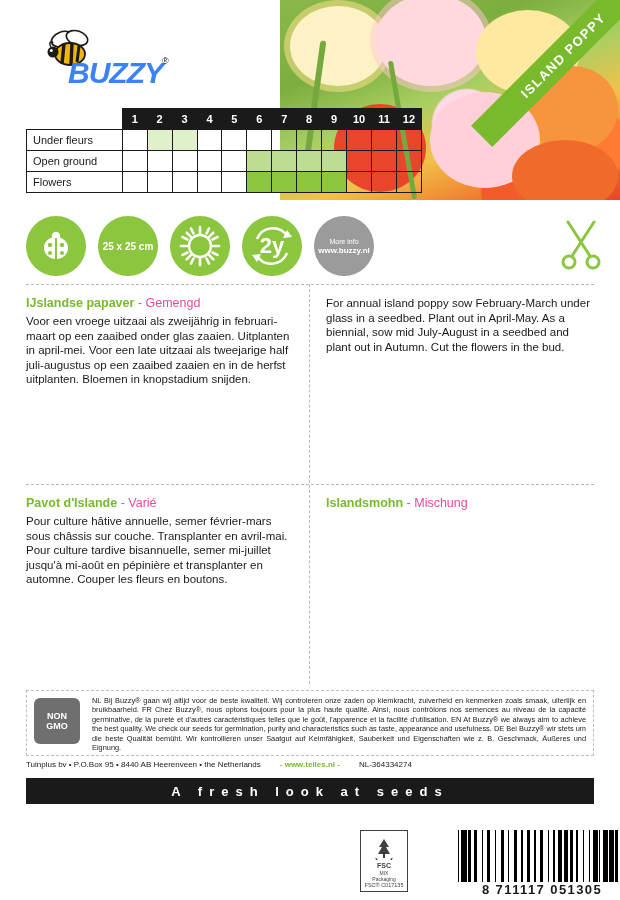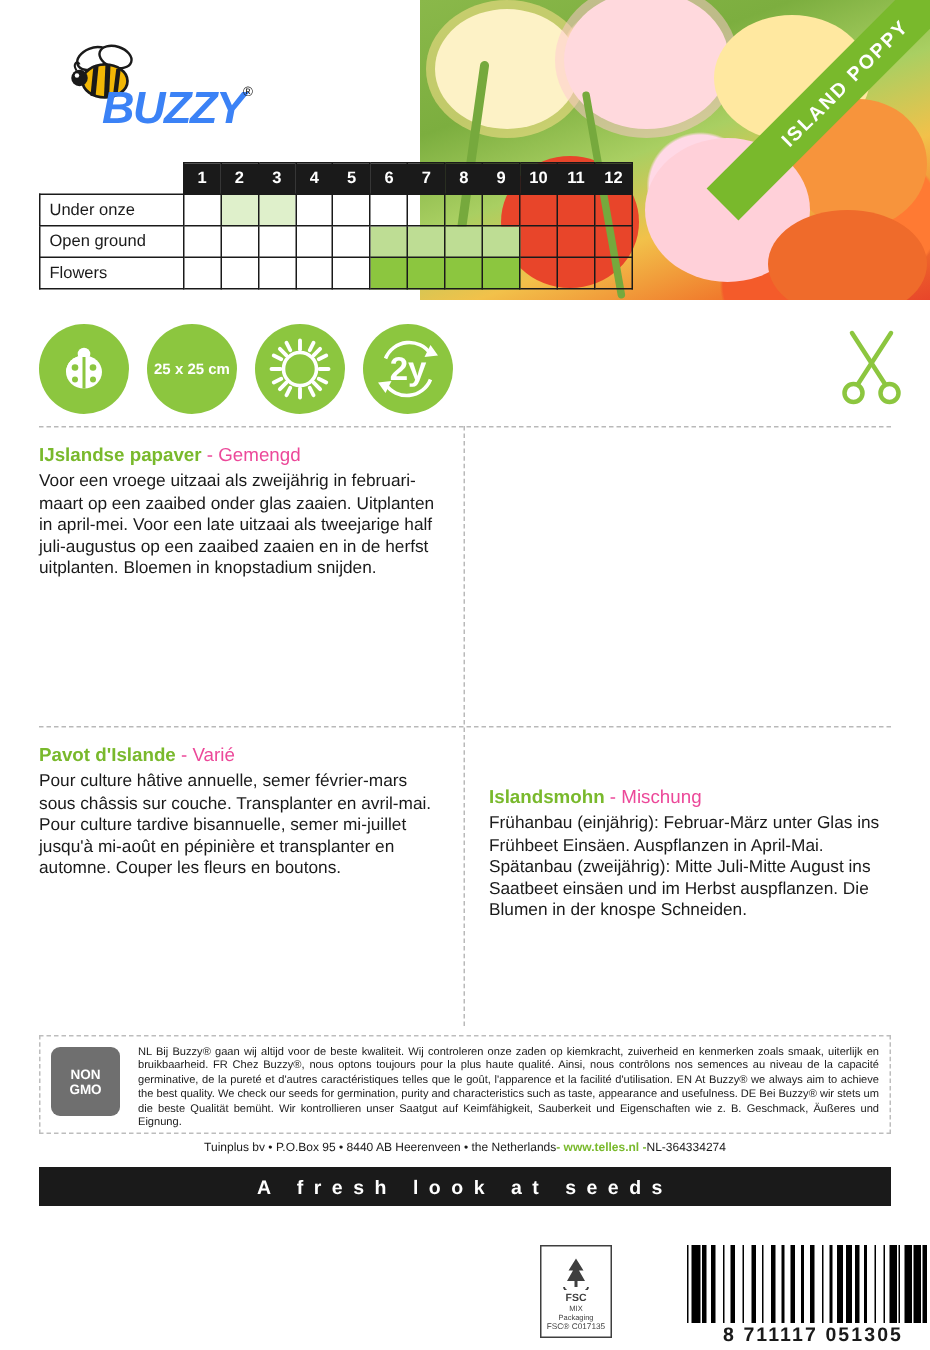--- a/index.html
+++ b/index.html
@@ -114,21 +114,21 @@
   .cutline2 {
     position:absolute; left:26px; top:484px; width:568px; height:1px;
     border-top:1px dashed #b9b9b9;
   }
 
   
   .block { position:absolute; width:268px; }
   .b-nl { left:26px; top:296px; }
   .b-en { left:326px; top:296px; }
   .b-fr { left:26px; top:496px; }
-  .b-de { left:326px; top:496px;margin-top:28px; }
+  .b-de { left:326px; top:496px; }
   .block h3 { margin:0 0 4px 0; font-size:12.5px; font-weight:bold; color:#79b92c; }
   .block h3 .variety { color:#ec4899; font-weight:normal; }
   .block p { margin:0; font-size:11.5px; line-height:14.5px; color:#1a1a1a; }
 
   
   .footer-panel {
     position:absolute; left:26px; top:690px; width:568px; height:66px;
     border:1px dashed #bdbdbd; padding:6px 8px 6px 8px;
   }
   .nongmo {
@@ -137,22 +137,22 @@
     display:flex; flex-direction:column; align-items:center; justify-content:center;
     font-size:9px; font-weight:bold; line-height:10px;
   }
   .legal {
     position:absolute; left:92px; top:696px; width:494px;
     font-size:7.4px; line-height:9.4px; color:#1a1a1a; text-align:justify;
   }
 
   .addr-row {
     position:absolute; left:26px; top:760px; width:568px;
-    display:flex; justify-content:center; align-items:center;
-    font-size:8px; color:#1a1a1a;
+    display:flex; justify-content:flex-start; align-items:center;
+    font-size:8px; color:#1a1a1a;gap:19px;
   }
   .addr-row .mid { color:#79b92c; font-weight:bold; }
 
   .strip {
     position:absolute; left:26px; top:778px; width:568px; height:26px;
     background:#1a1a1a; color:#ffffff;
     display:flex; align-items:center; justify-content:center;
     font-size:13px; letter-spacing:7px; font-weight:bold;
   }
 
@@ -225,21 +225,21 @@
         <th class="mon">7</th>
         <th class="mon">8</th>
         <th class="mon">9</th>
         <th class="mon">10</th>
         <th class="mon">11</th>
         <th class="mon">12</th>
       </tr>
     </thead>
     <tbody>
       <tr>
-        <td class="rowlabel">Under onze</td>
+        <td class="rowlabel">Under fleurs</td>
         <td class="cell"></td>
         <td class="cell fill-light"></td>
         <td class="cell fill-light"></td>
         <td class="cell"></td>
         <td class="cell"></td>
         <td class="cell"></td>
         <td class="cell"></td>
         <td class="cell"></td>
         <td class="cell"></td>
         <td class="cell"></td>
@@ -321,20 +321,24 @@
   </div>
   <div class="circ c4">
     <svg width="54" height="54" viewBox="0 0 54 54" style="position:absolute;">
       <path d="M12 20 A17 17 0 0 1 42 17" fill="none" stroke="#ffffff" stroke-width="2.4"></path>
       <polygon points="42,11 47,18 38,19" fill="#ffffff"></polygon>
       <path d="M42 34 A17 17 0 0 1 12 37" fill="none" stroke="#ffffff" stroke-width="2.4"></path>
       <polygon points="12,43 7,36 16,35" fill="#ffffff"></polygon>
     </svg>
     <span class="txt">2y</span>
   </div>
+  <div class="moreinfo">
+    <span class="mi1">More info</span>
+    <span class="mi2">www.buzzy.nl</span>
+  </div>
 </div>
 
 <svg class="scissors" viewBox="0 0 42 56">
   <g stroke="#8cc63f" stroke-width="3" fill="none" stroke-linecap="round">
     <line x1="8" y1="6" x2="30" y2="40"></line>
     <line x1="34" y1="6" x2="12" y2="40"></line>
     <circle cx="9" cy="46" r="6"></circle>
     <circle cx="33" cy="46" r="6"></circle>
   </g>
 </svg>
@@ -345,36 +349,36 @@
 
 <div class="block b-nl">
   <h3>
     <span>IJslandse papaver</span>
     <span class="variety">- Gemengd</span>
   </h3>
   <p>Voor een vroege uitzaai als zweijährig in februari-maart op een zaaibed onder glas zaaien. Uitplanten in april-mei. Voor een late uitzaai als tweejarige half juli-augustus op een zaaibed zaaien en in de herfst uitplanten. Bloemen in knopstadium snijden.</p>
 </div>
 
 <div class="block b-en">
+  <p>For annual island poppy sow February-March under glass in a seedbed. Plant out in April-May. As a biennial, sow mid July-August in a seedbed and plant out in Autumn. Cut the flowers in the bud.</p>
 </div>
 
 <div class="block b-fr">
   <h3>
     <span>Pavot d'Islande</span>
     <span class="variety">- Varié</span>
   </h3>
   <p>Pour culture hâtive annuelle, semer février-mars sous châssis sur couche. Transplanter en avril-mai. Pour culture tardive bisannuelle, semer mi-juillet jusqu'à mi-août en pépinière et transplanter en automne. Couper les fleurs en boutons.</p>
 </div>
 
 <div class="block b-de">
   <h3>
     <span>Islandsmohn</span>
     <span class="variety">- Mischung</span>
   </h3>
-  <p>Frühanbau (einjährig): Februar-März unter Glas ins Frühbeet Einsäen. Auspflanzen in April-Mai. Spätanbau (zweijährig): Mitte Juli-Mitte August ins Saatbeet einsäen und im Herbst auspflanzen. Die Blumen in der knospe Schneiden.</p>
 </div>
 
 <div class="footer-panel"></div>
 <div class="nongmo">
   <span>NON</span>
   <span>GMO</span>
 </div>
 <div class="legal">NL Bij Buzzy® gaan wij altijd voor de beste kwaliteit. Wij controleren onze zaden op kiemkracht, zuiverheid en kenmerken zoals smaak, uiterlijk en bruikbaarheid. FR Chez Buzzy®, nous optons toujours pour la plus haute qualité. Ainsi, nous contrôlons nos semences au niveau de la capacité germinative, de la pureté et d'autres caractéristiques telles que le goût, l'apparence et la facilité d'utilisation. EN At Buzzy® we always aim to achieve the best quality. We check our seeds for germination, purity and characteristics such as taste, appearance and usefulness. DE Bei Buzzy® wir stets um die beste Qualität bemüht. Wir kontrollieren unser Saatgut auf Keimfähigkeit, Sauberkeit und Eigenschaften wie z. B. Geschmack, Äußeres und Eignung.</div>
 
 <div class="addr-row">

